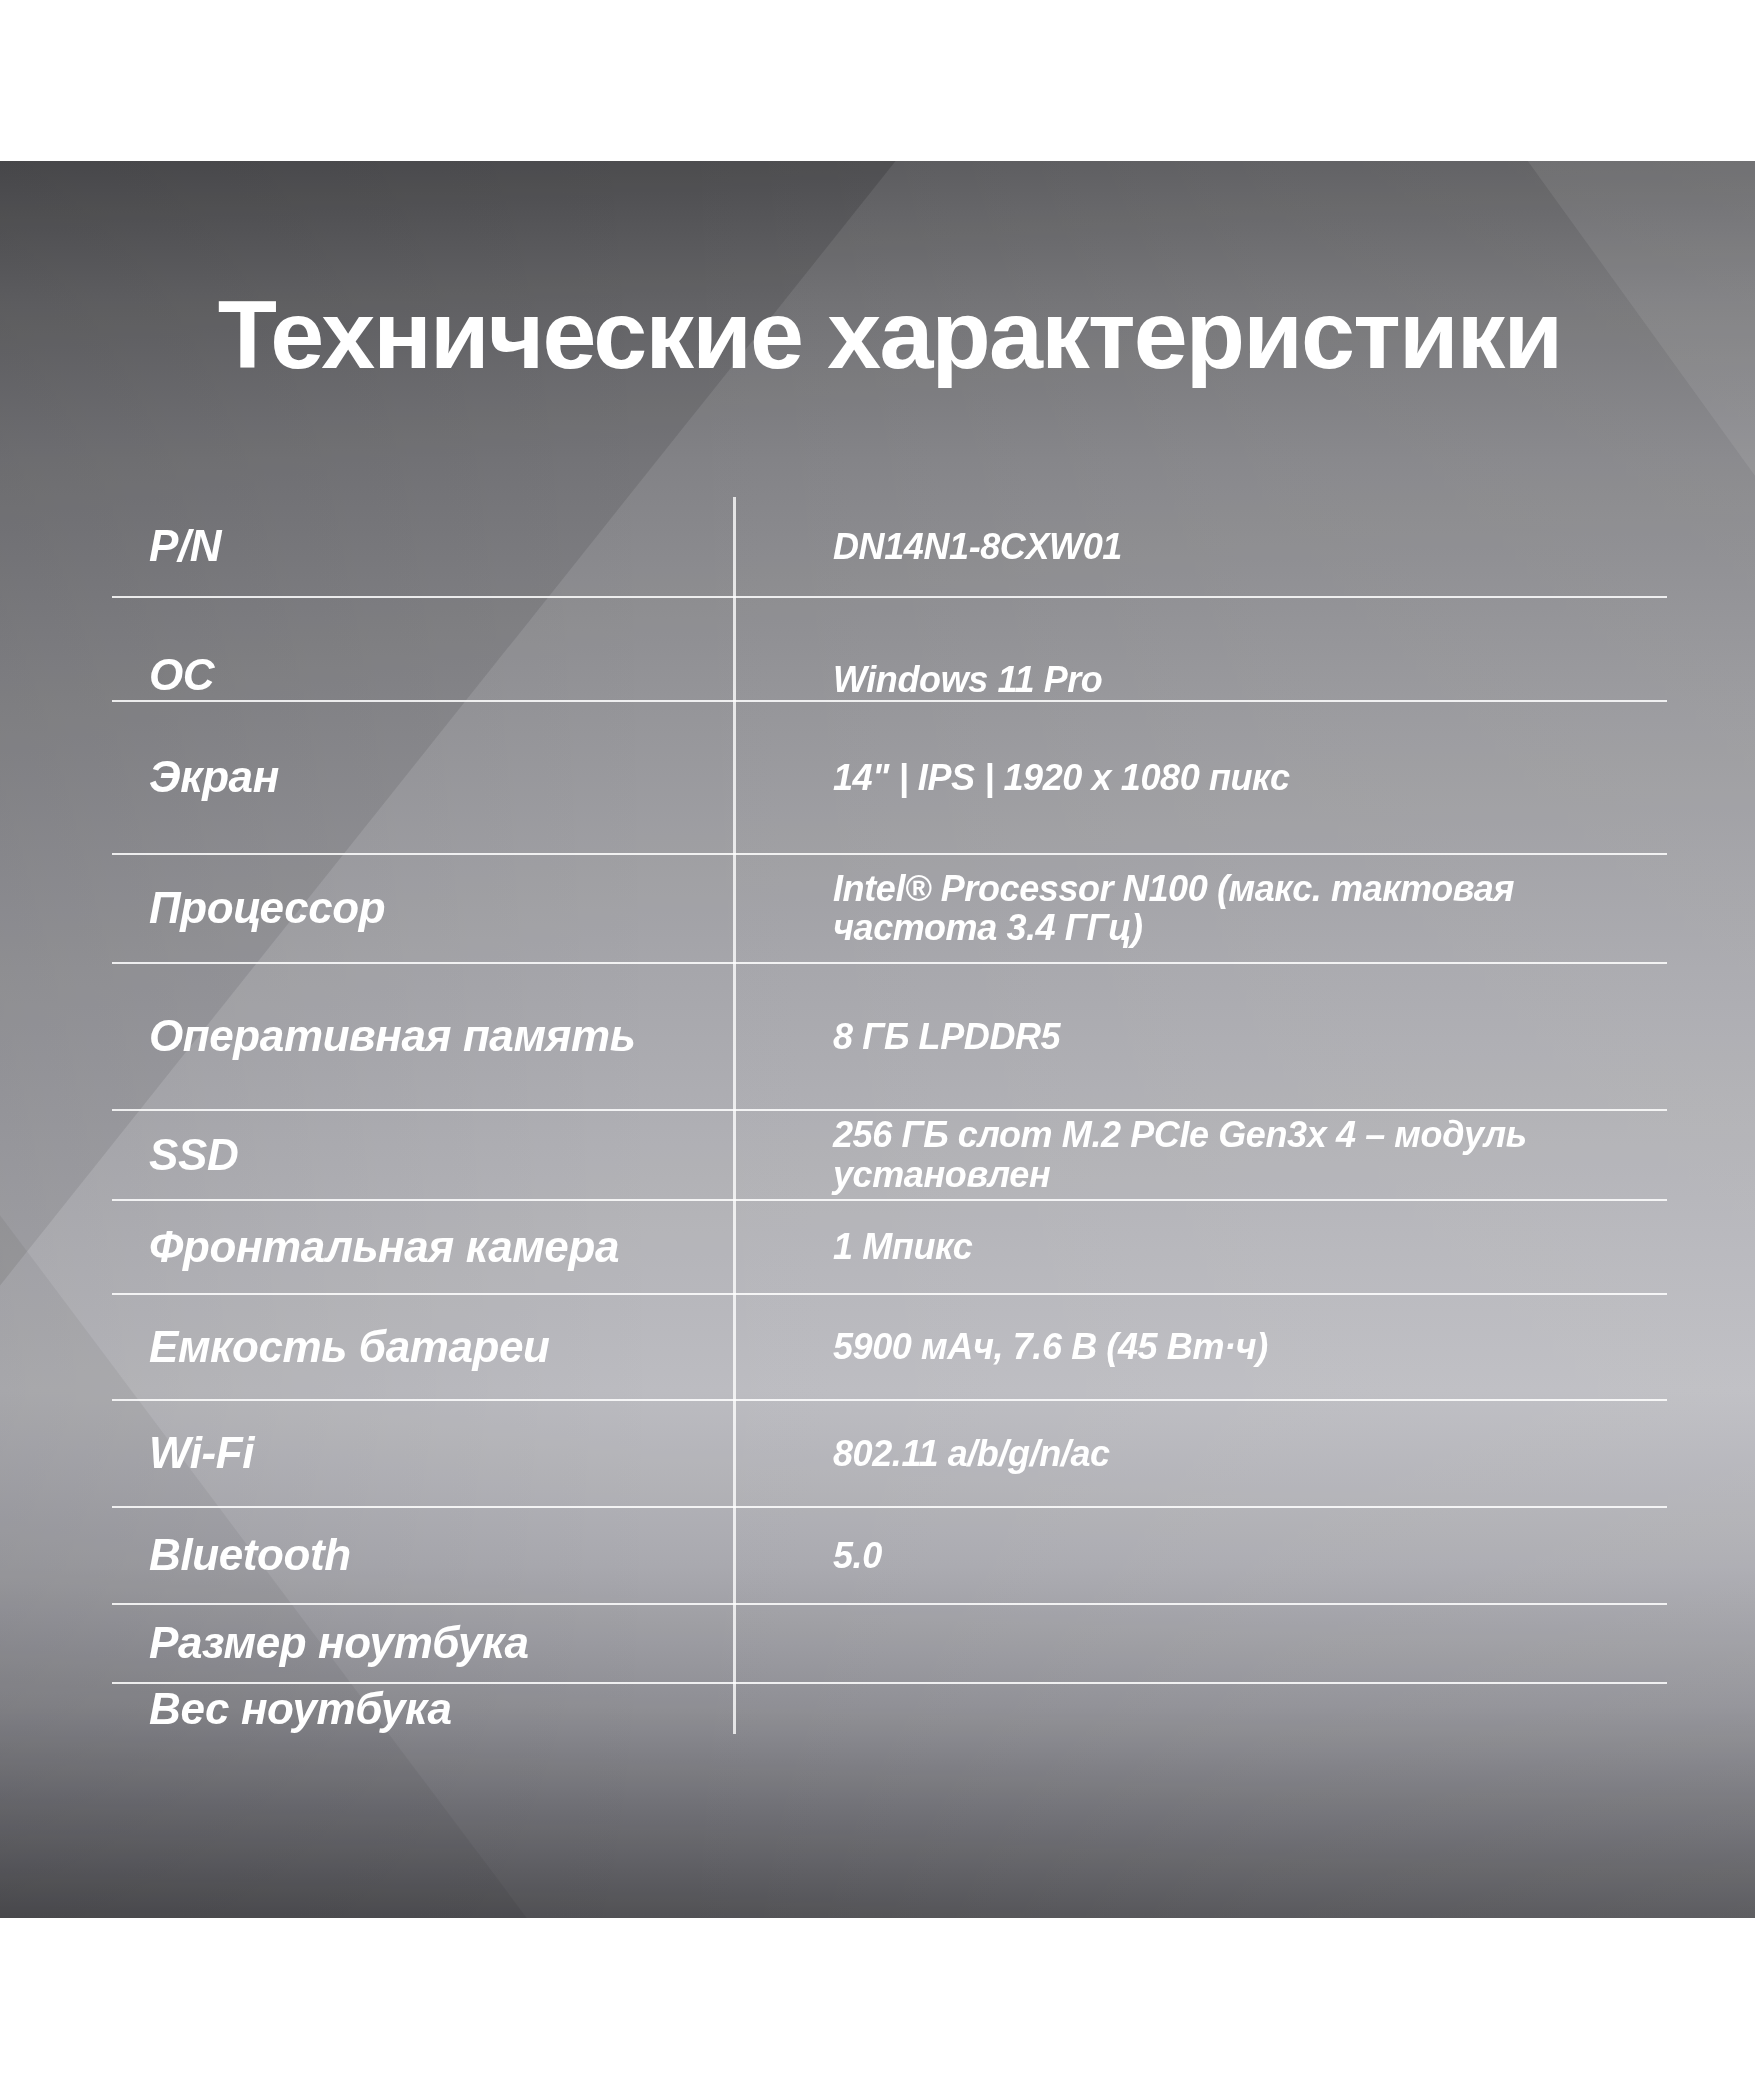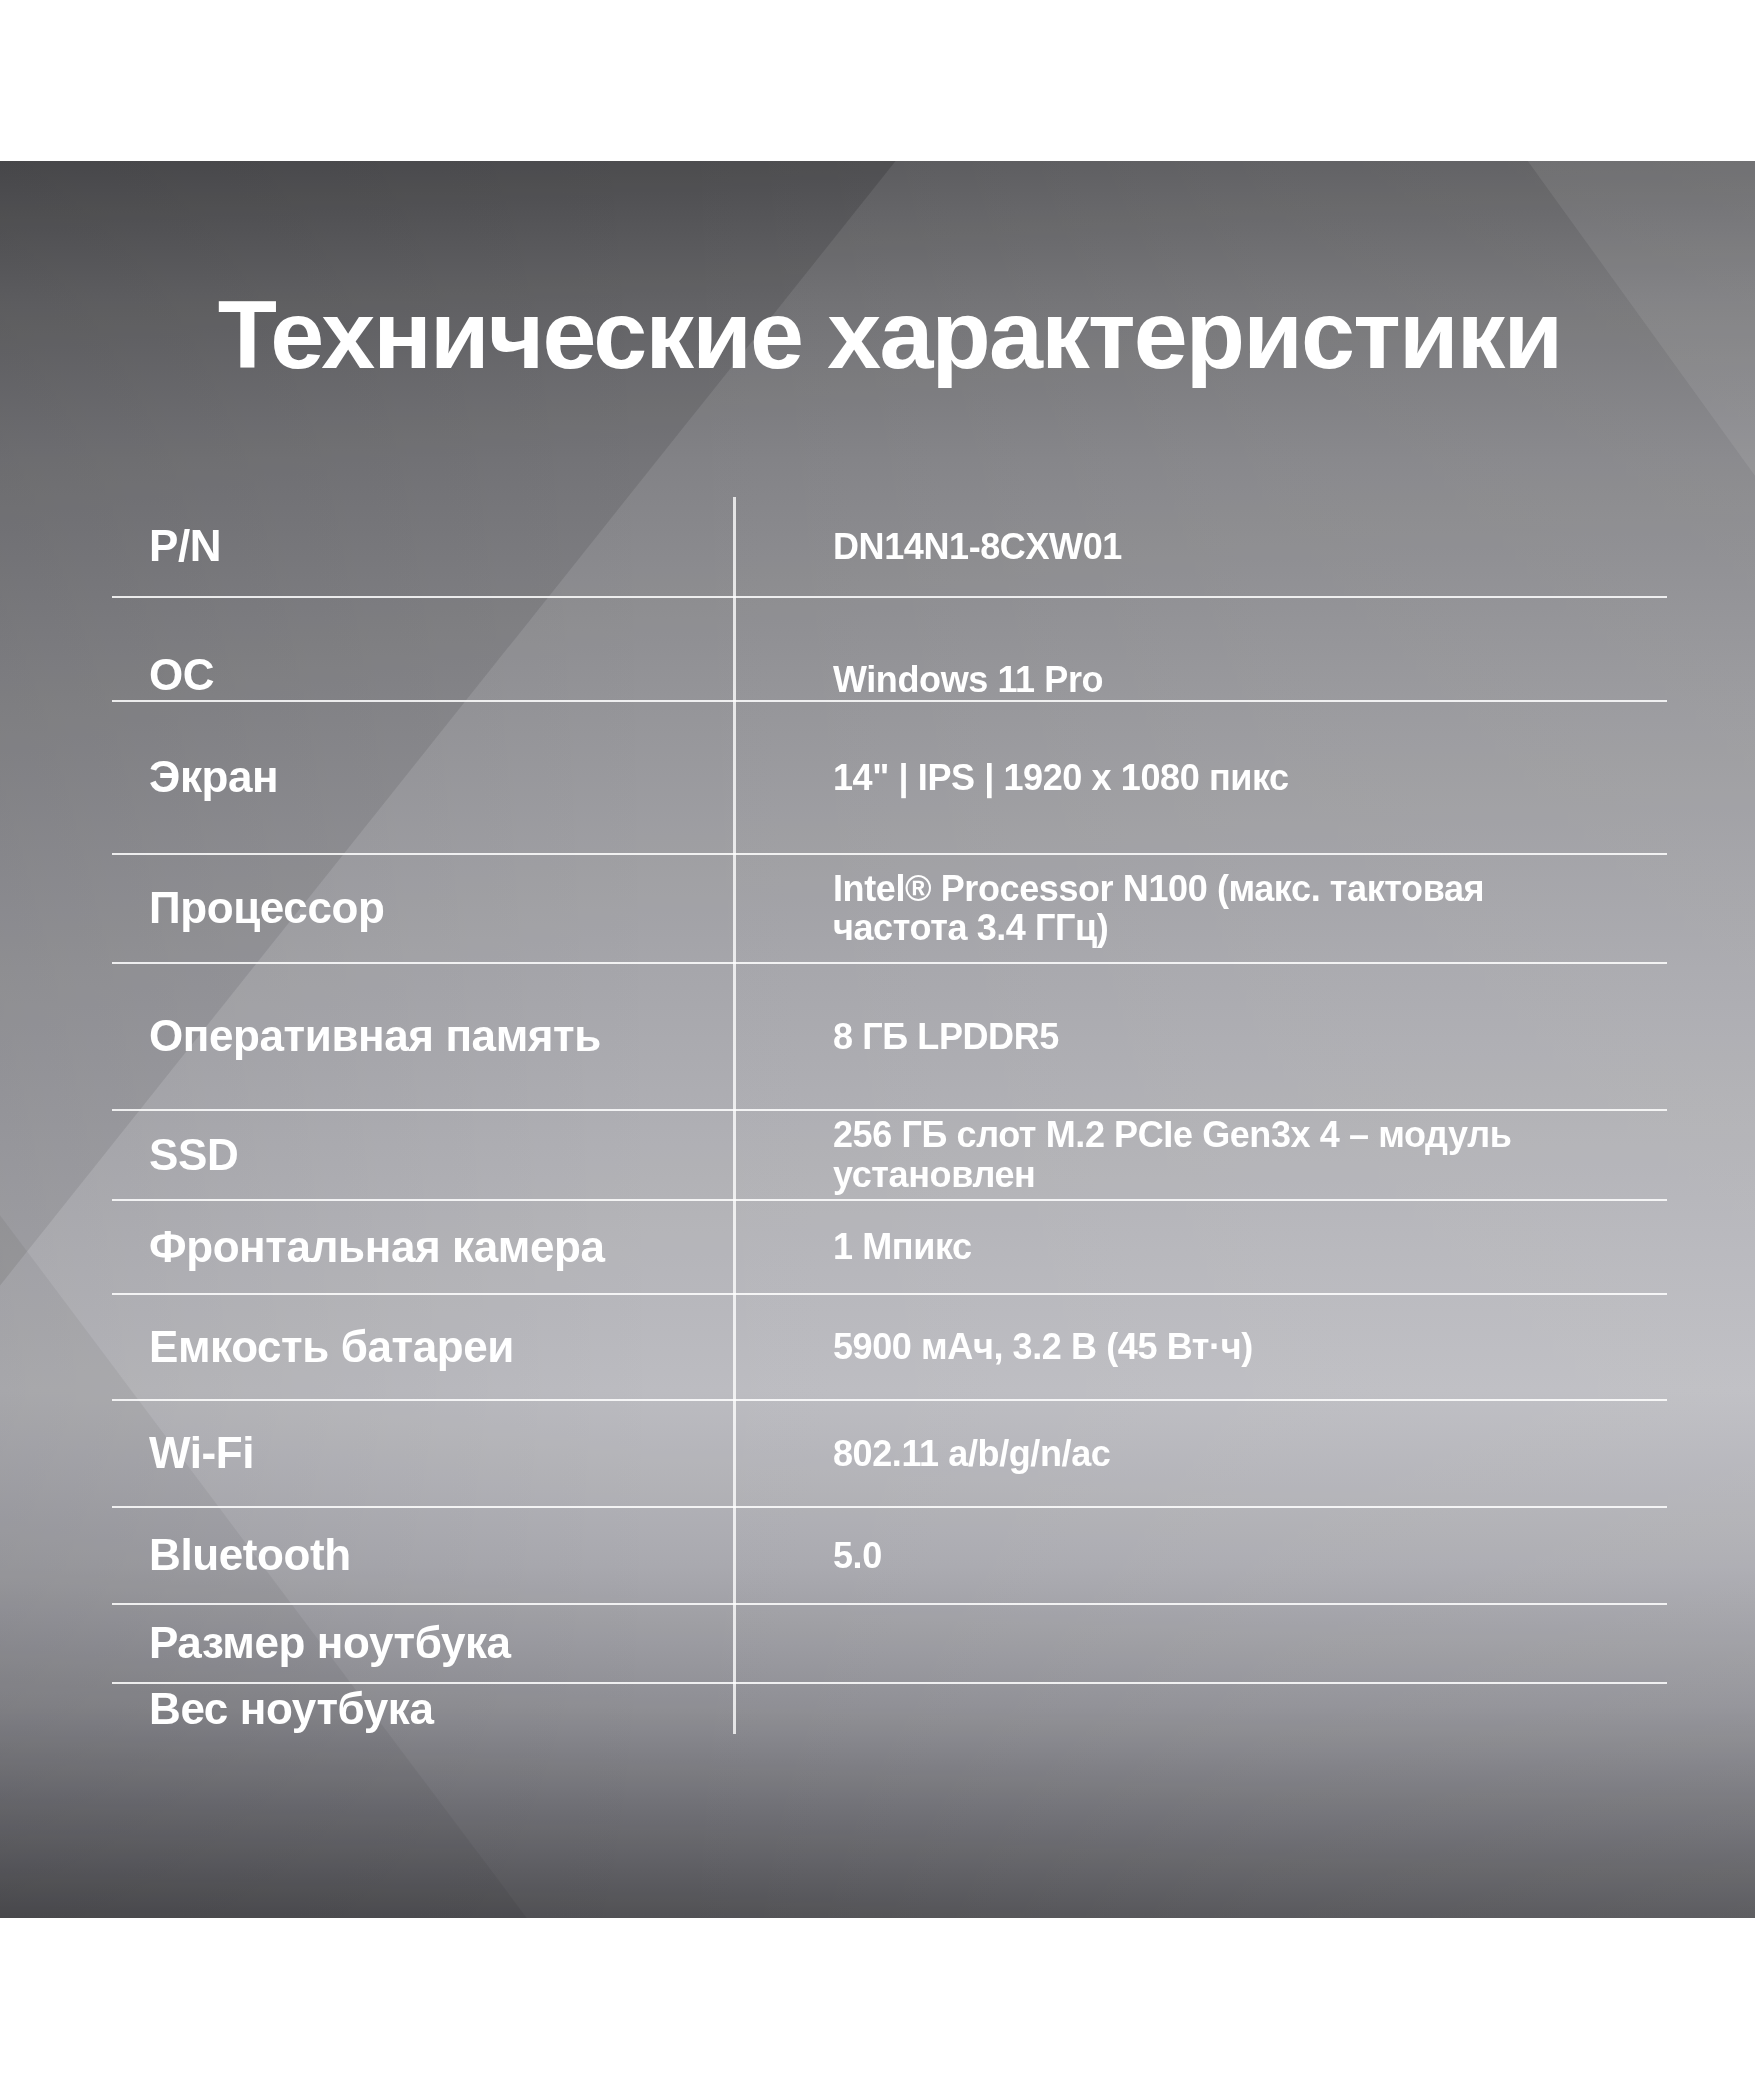--- a/index.html
+++ b/index.html
@@ -65,20 +65,21 @@
     font-size: 97px;
     font-weight: bold;
     letter-spacing: -1.8px;
     line-height: 1.05;
     color: #ffffff;
   }
   .spec-table {
     position: relative;
     margin: 111px 0 0 112px;
     width: 1555px;
+    font-style: italic;
   }
   .v-divider {
     position: absolute;
     left: 621px;
     top: 0;
     bottom: 0;
     width: 2.6px;
     background: rgba(255,255,255,0.78);
   }
   .spec-row {
@@ -163,21 +164,21 @@
       <div class="spec-label">SSD</div>
       <div class="spec-value">256 ГБ слот M.2 PCIe Gen3x 4 – модуль
 установлен</div>
     </div>
     <div class="spec-row">
       <div class="spec-label">Фронтальная камера</div>
       <div class="spec-value">1 Мпикс</div>
     </div>
     <div class="spec-row">
       <div class="spec-label">Емкость батареи</div>
-      <div class="spec-value">5900 мАч, 3.2 В (45 Вт·ч)</div>
+      <div class="spec-value">5900 мАч, 7.6 В (45 Вт·ч)</div>
     </div>
     <div class="spec-row">
       <div class="spec-label">Wi-Fi</div>
       <div class="spec-value">802.11 a/b/g/n/ac</div>
     </div>
     <div class="spec-row">
       <div class="spec-label">Bluetooth</div>
       <div class="spec-value">5.0</div>
     </div>
     <div class="spec-row">

